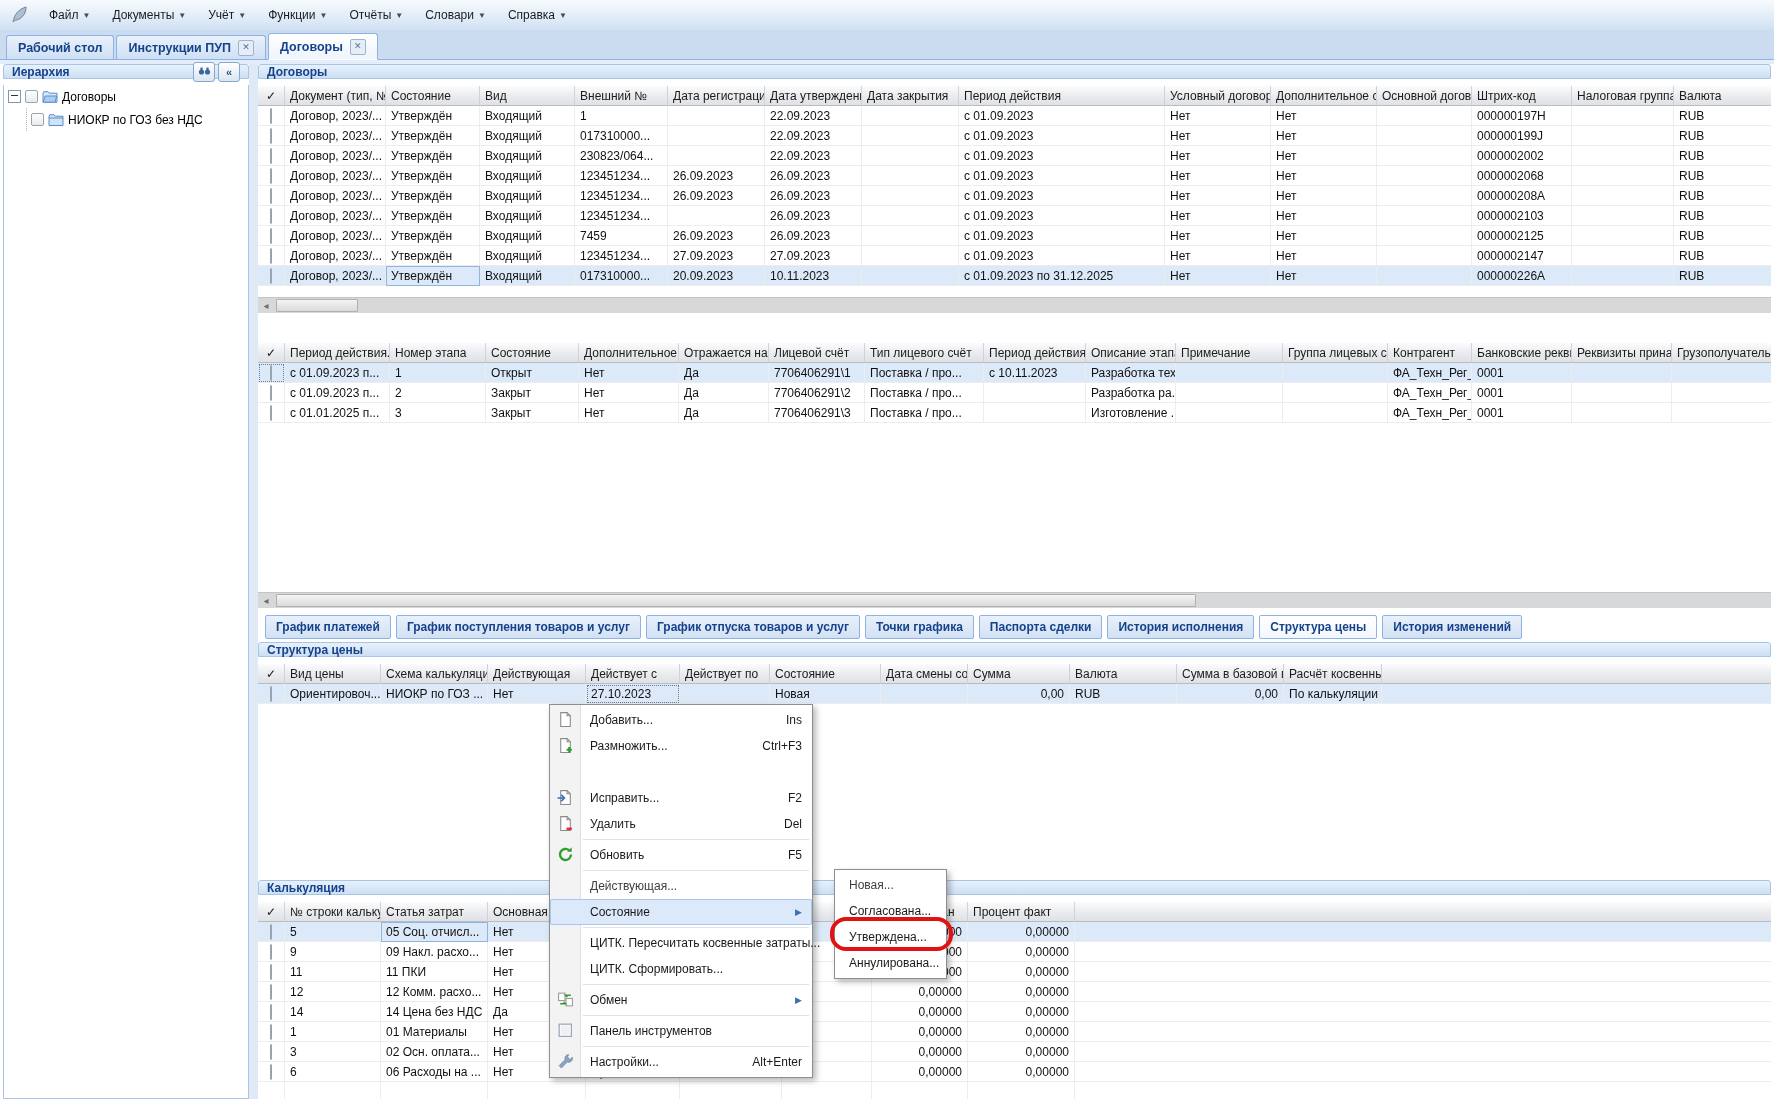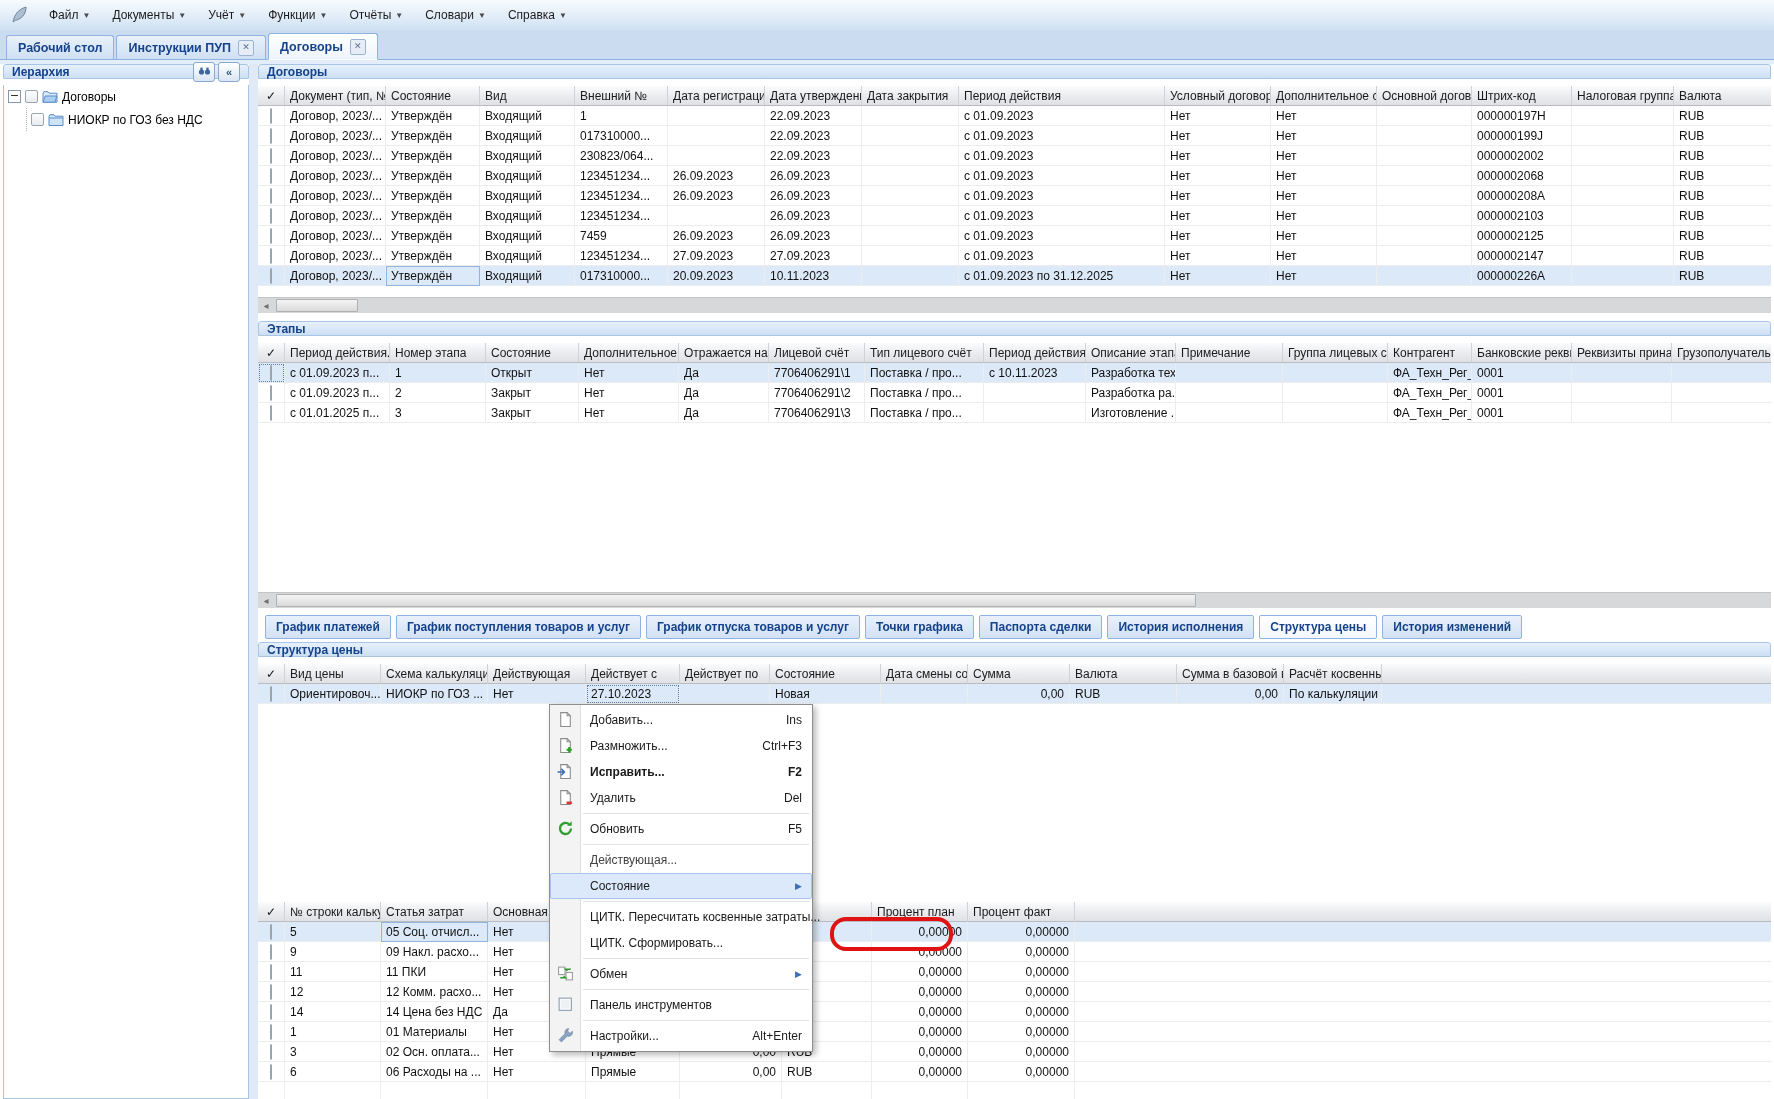--- a/index.html
+++ b/index.html
@@ -76,21 +76,21 @@
   .cmenu{position:absolute;background:#fff;border:1px solid #8e8e8e;box-shadow:3px 3px 6px rgba(0,0,0,.28);
     padding:2px 0;z-index:50;box-sizing:border-box;}
   .cmenu.gutter::before{content:"";position:absolute;left:0;top:0;bottom:0;width:30px;
     background:#f3f3f3;border-right:1px solid #dedede;}
   .mi{position:relative;height:26px;display:flex;align-items:center;padding:0 10px 0 40px;
     font-size:12px;color:#1a1a1a;white-space:nowrap;}
   .cmenu.plain .mi{padding-left:14px;}
   .mi .ico{position:absolute;left:6px;top:4px;width:18px;height:18px;text-align:center;}
   .mi .sc{margin-left:auto;padding-left:18px;}
   .mi .arrow{margin-left:auto;color:#3f6eb4;font-size:9px;}
-  .mi.bold{font-weight:bold;}
+  .mi.bold{font-weight:normal;margin-top:26px;}
   .mi.dis{color:#404040;}
   .mi.hl{background:#dbe9fb;outline:1px solid #a9c7ec;outline-offset:-1px;border-radius:2px;}
   .msep{height:1px;background:#e2e2e2;margin:2px 3px 2px 33px;}
 
   .red-ellipse{position:absolute;border:4px solid #e01212;border-radius:16px;z-index:60;background:transparent;}
 
   .splitter-v{position:absolute;background:#e0eaf6;}
 </style>
 </head>
 <body>
@@ -356,23 +356,20 @@
             <td>RUB</td>
           </tr>
         </tbody>
       </table>
     </div>
   <div class="hscroll" style="left:258px;top:297px;width:1513px;">
     <span class="hs-arrow">◂</span>
     <span class="hs-thumb" style="left:18px;width:82px;"></span>
   </div>
 
-  <div class="panel-hd" style="left:258px;top:321px;width:1513px;">
-    <span>Этапы</span>
-  </div>
   <div class="grid" style="left:258px;top:343px;width:1513px;height:85px;" id="grid-etapy">
       <table style="width: 1516px;">
         <colgroup>
           <col style="width: 27px;">
           <col style="width: 105px;">
           <col style="width: 96px;">
           <col style="width: 93px;">
           <col style="width: 100px;">
           <col style="width: 90px;">
           <col style="width: 96px;">
@@ -530,20 +527,23 @@
             <td class="r">0,00</td>
             <td>RUB</td>
             <td class="r">0,00</td>
             <td>По калькуляции</td>
             <td></td>
           </tr>
         </tbody>
       </table>
     </div>
 
+  <div class="panel-hd" style="left:258px;top:880px;width:1513px;">
+    <span>Калькуляция</span>
+  </div>
   <div class="grid" style="left:258px;top:902px;width:1513px;height:197px;" id="grid-calc">
       <table style="width: 1516px;">
         <colgroup>
           <col style="width: 27px;">
           <col style="width: 96px;">
           <col style="width: 107px;">
           <col style="width: 98px;">
           <col style="width: 94px;">
           <col style="width: 102px;">
           <col style="width: 90px;">
@@ -759,16 +759,30 @@
       <div class="msep"></div>
       <div class="mi">
         <span class="ico"><svg width="17" height="17" viewBox="0 0 16 16">
             <path d="M11 1.5a3.6 3.6 0 0 0-3.4 4.8L2 11.9l2.1 2.1 5.6-5.5A3.6 3.6 0 0 0 14.4 4l-2.1 2.1-2.4-2.4z" fill="#8aa4c2" stroke="#5c7793" stroke-width=".6"></path>
           </svg></span>
         <span>Настройки...</span>
         <span class="sc">Alt+Enter</span>
       </div>
     </div>
 
+  <div class="cmenu plain" style="left:834px;top:869px;width:113px;" id="csubmenu">
+      <div class="mi dis">
+        <span>Новая...</span>
+      </div>
+      <div class="mi">
+        <span>Согласована...</span>
+      </div>
+      <div class="mi">
+        <span>Утверждена...</span>
+      </div>
+      <div class="mi">
+        <span>Аннулирована...</span>
+      </div>
+    </div>
 
   <div class="red-ellipse" style="left:830px;top:917px;width:115px;height:26px;"></div>
 
 </div>
 
 </body></html>

